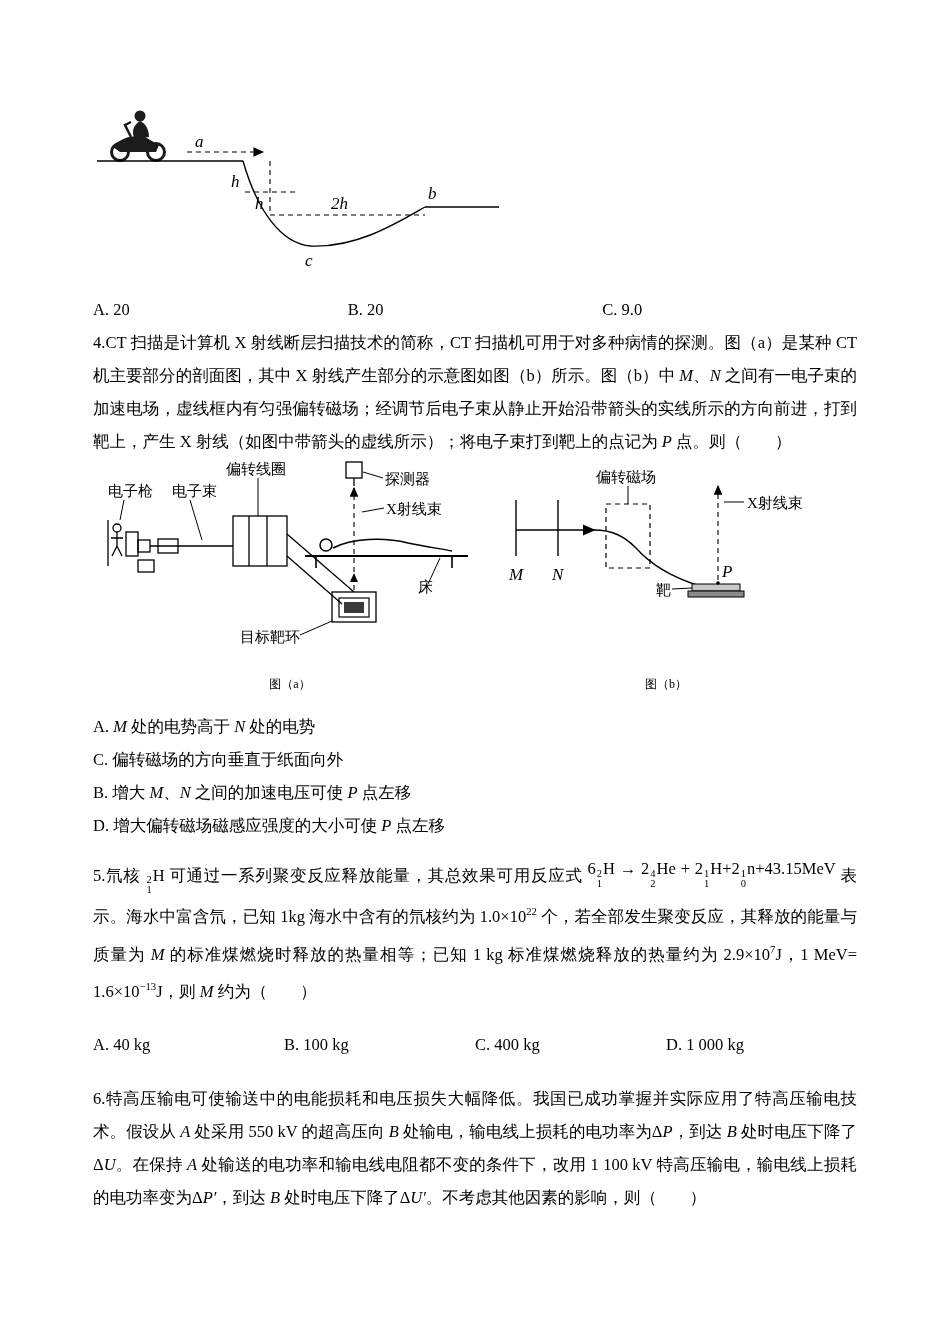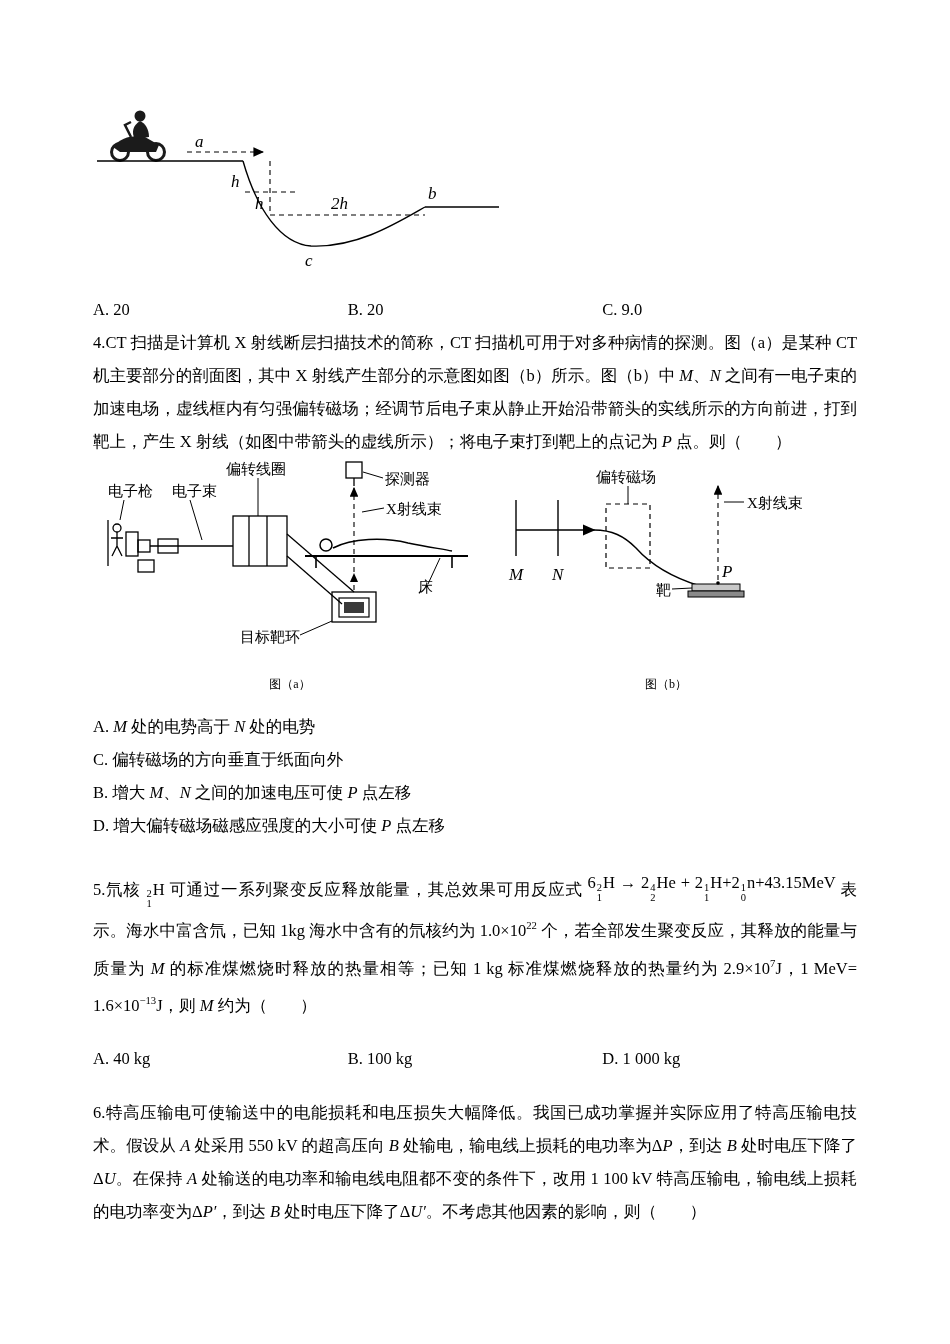--- a/index.html
+++ b/index.html
@@ -51,21 +51,21 @@
     margin-top:2px;
   }
   figure { display:block; }
   figcaption {
     text-align:center;
     font-size:12px;
     margin-top:8px;
     line-height:24px;
   }
   .q4-opts { margin-top:14px; }
-  .q5-text { margin-top:24px; }
+  .q5-text { margin-top:10px; }
   .q5-row { margin-top:20px; }
   .q6-text { margin-top:21px; }
   svg text {
     font-family:"Liberation Serif","DejaVu Serif",serif;
     font-size:15px;
     fill:#000;
     font-style:normal;
   }
   svg text.svgi {
     font-style:italic;
@@ -239,18 +239,19 @@
         <span>1</span>
         <span>1</span>
       </span><span style="vertical-align: 0.4em;">H+2</span><span class="stk" style="vertical-align: 0.3em;">
         <span>1</span>
         <span>0</span>
       </span><span style="vertical-align: 0.4em;">n+43.15MeV</span><span> 表示。海水中富含氘，已知 1kg 海水中含有的氘核约为 1.0×10</span><sup>22</sup><span> 个，若全部发生聚变反应，其释放的能量与质量为 </span><span style="font-style: italic;">M</span><span> 的标准煤燃烧时释放的热量相等；已知 1 kg 标准煤燃烧释放的热量约为 2.9×10</span><sup>7</sup><span>J，1 MeV= 1.6×10</span><sup>−13</sup><span>J，则 </span><span style="font-style: italic;">M</span><span> 约为（　　）</span></p>
 
   <div class="opt-row q5-row">
     <span>A. 40 kg</span>
     <span>B. 100 kg</span>
+    <span>C. 400  kg</span>
     <span>D. 1 000 kg</span>
   </div>
 
   <p class="para q6-text"><span>6.特高压输电可使输送中的电能损耗和电压损失大幅降低。我国已成功掌握并实际应用了特高压输电技术。假设从 </span><span style="font-style: italic;">A</span><span> 处采用 550 kV 的超高压向 </span><span style="font-style: italic;">B</span><span> 处输电，输电线上损耗的电功率为Δ</span><span style="font-style: italic;">P</span><span>，到达 </span><span style="font-style: italic;">B</span><span> 处时电压下降了 Δ</span><span style="font-style: italic;">U</span><span>。在保持 </span><span style="font-style: italic;">A</span><span> 处输送的电功率和输电线电阻都不变的条件下，改用 1 100 kV 特高压输电，输电线上损耗的电功率变为Δ</span><span style="font-style: italic;">P′</span><span>，到达 </span><span style="font-style: italic;">B</span><span> 处时电压下降了Δ</span><span style="font-style: italic;">U′</span><span>。不考虑其他因素的影响，则（　　）</span></p>
 
 </div>
 
 </body></html>

